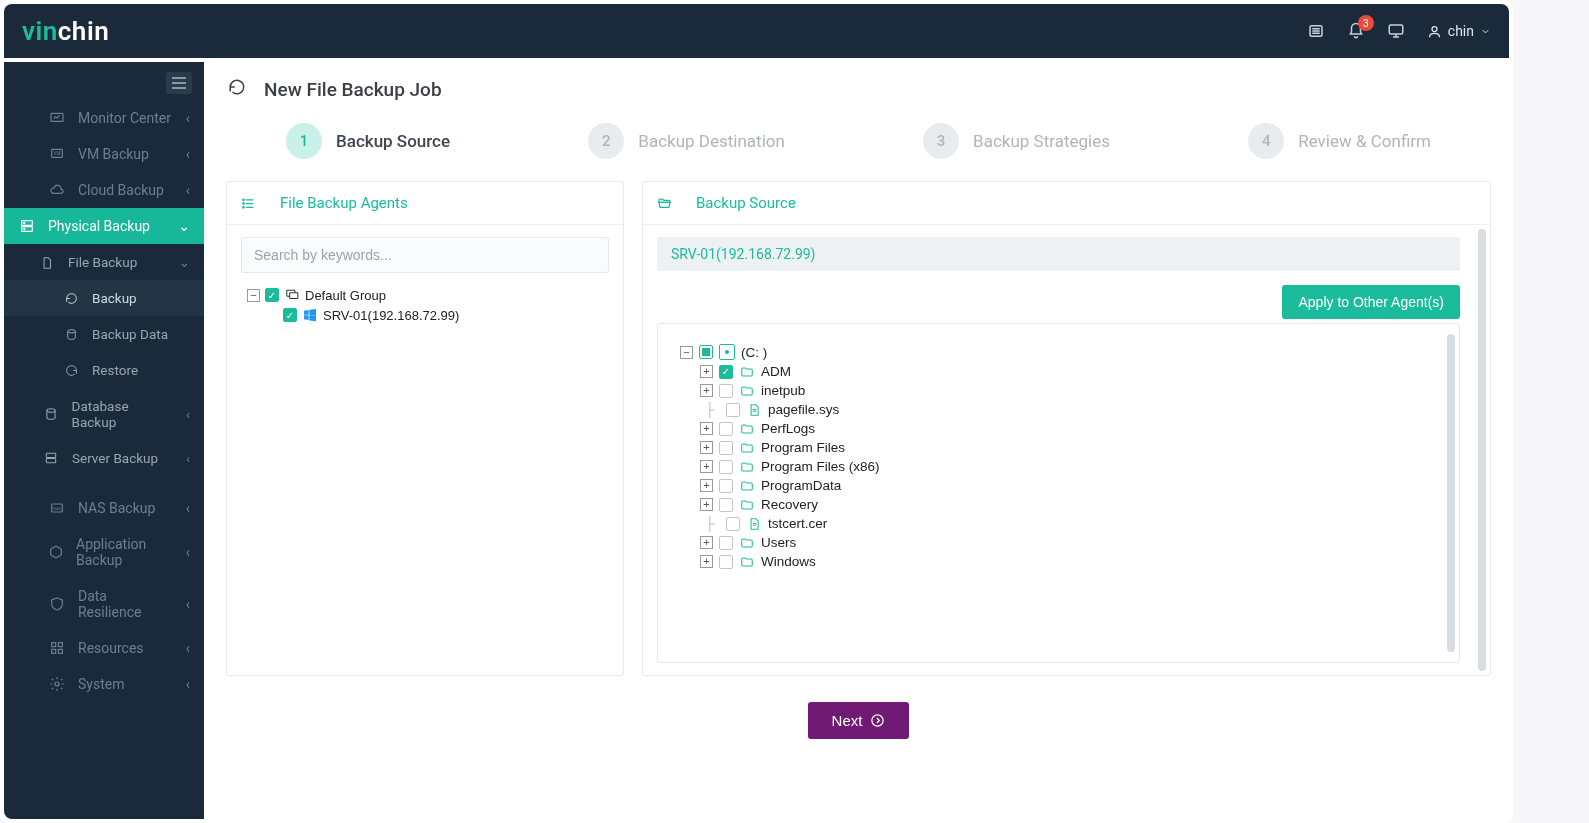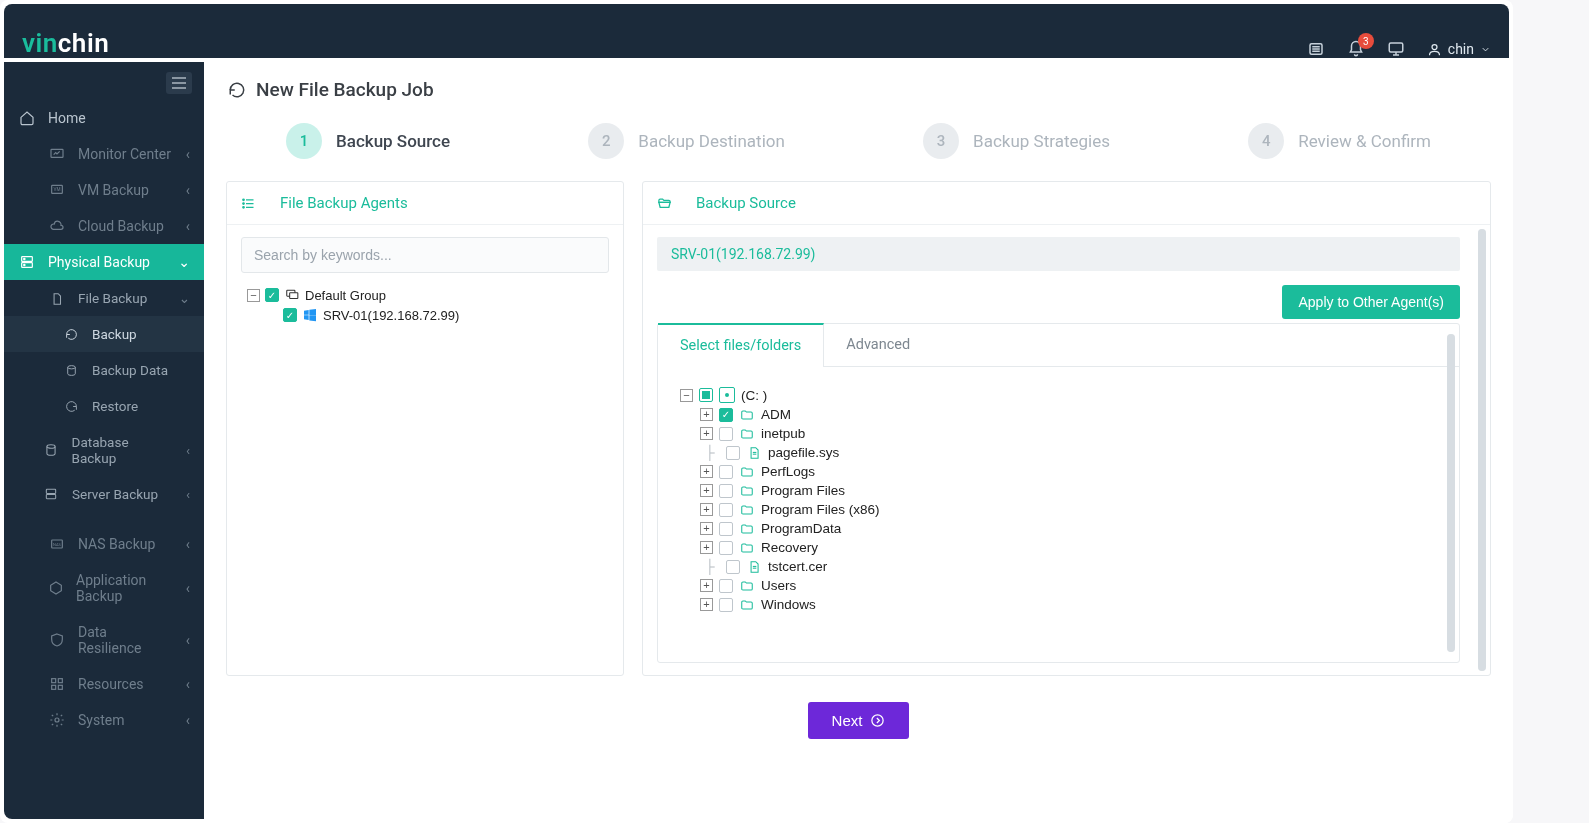--- a/index.html
+++ b/index.html
@@ -21,21 +21,21 @@
     border-radius: 8px;
     overflow: hidden;
     position: relative;
   }
 
   
   .header {
     height: 54px;
     background: #1b2a3a;
     display: flex;
-    align-items: flex-end;
+    align-items: center;
     padding: 0 18px;
     justify-content: space-between;
     color: #dfe8ef;
     border-radius: 8px 8px 0 0;
     margin: 4px;
     width: calc(100% - 8px);
   }
   .logo {
     font-size: 26px;
     font-weight: 600;
@@ -110,21 +110,21 @@
   .nav-spacer { height: 14px; }
 
   
   .main {
     flex: 1;
     padding: 16px 22px;
     overflow: auto;
     background: #fff;
   }
   .page-title {
-    display: flex; align-items: center; gap: 10px;
+    display: flex; gap: 18px;
     font-size: 19px; font-weight: 500; color: #3a3f45;
     margin-bottom: 22px;
     margin-left: 2px;
   }
   .page-title svg { width: 18px; height: 18px; }
 
   
   .steps {
     display: flex;
     align-items: center;
@@ -238,21 +238,21 @@
     background:#f0f2f4; border-radius:4px;
   }
   .scrollbar-fake::after{
     content:""; position:absolute; left:0; right:0; top:0; height:100%;
     background:#d7dde2; border-radius:4px;
   }
 
   
   .footer-actions { display:flex; justify-content:center; margin-top: 26px; }
   .btn-next {
-    background:#6d28d9; color:#fff; border:none;
+    background:#701a75; color:#fff; border:none;
     padding: 10px 24px; font-size:15px; border-radius:3px; cursor:pointer;
     display:flex; align-items:center; gap:8px;
   }
   .btn-next svg { width:15px; height:15px; }
 
 </style>
 </head>
 <body>
 
 <div class="app-frame">
@@ -301,28 +301,20 @@
 
     <div class="sidebar">
       <div class="sidebar-toggle">
         <div class="hamburger">
             <span></span>
             <span></span>
             <span></span>
           </div>
       </div>
 
-      <div class="nav-item">
-        <span class="icon">
-            <svg viewBox="0 0 24 24" width="16" height="16" fill="none" stroke="currentColor" stroke-width="1.8">
-              <path d="M3 11l9-8 9 8v9a2 2 0 0 1-2 2H5a2 2 0 0 1-2-2z"></path>
-            </svg>
-          </span>
-        <span>Home</span>
-      </div>
       <div class="nav-item dim">
         <span class="icon">
             <svg viewBox="0 0 24 24" width="16" height="16" fill="none" stroke="currentColor" stroke-width="1.8">
               <rect x="3" y="5" width="18" height="12" rx="1"></rect>
               <path d="M7 13l3-3 2 2 4-4"></path>
             </svg>
           </span>
         <span>Monitor Center</span>
         <span class="chev">‹</span>
       </div>
@@ -351,21 +343,21 @@
               <rect x="4" y="4" width="16" height="7" rx="1"></rect>
               <rect x="4" y="13" width="16" height="7" rx="1"></rect>
               <circle cx="8" cy="7.5" r="1" fill="currentColor"></circle>
               <circle cx="8" cy="16.5" r="1" fill="currentColor"></circle>
             </svg>
           </span>
         <span>Physical Backup</span>
         <span class="chev">⌄</span>
       </div>
 
-      <div class="nav-item nav-sub" style="padding-left:44px;align-items:flex-end;">
+      <div class="nav-item nav-sub" style="padding-left:34px;align-items:flex-end;">
         <span class="icon">
             <svg viewBox="0 0 24 24" width="14" height="14" fill="none" stroke="currentColor" stroke-width="1.8">
               <path d="M7 3h7l4 4v14H7z"></path>
             </svg>
           </span>
         <span>File Backup</span>
         <span class="chev">⌄</span>
       </div>
       <div class="nav-item nav-sub selected" style="padding-left:58px;">
         <span class="icon">
@@ -548,24 +540,20 @@
           </div>
           <div class="panel-body" style="position:relative; padding-right:30px;">
             <div class="host-bar">
               <span>SRV-01(192.168.72.99)</span>
             </div>
             <div class="apply-row">
               <button class="btn-apply">Apply to Other Agent(s)</button>
             </div>
 
             <div class="tabs-wrap">
-              <div class="tabs">
-                <div class="tab active">Select files/folders</div>
-                <div class="tab">Advanced</div>
-              </div>
               <div class="tab-content">
                 <div class="fs-tree" id="fs-tree">
 
                   <div class="fs-row">
                     <span class="tree-toggle">−</span>
                     <span class="chk partial"></span>
                     <span class="drive-icon"></span>
                     <span>(C: )</span>
                   </div>
 

